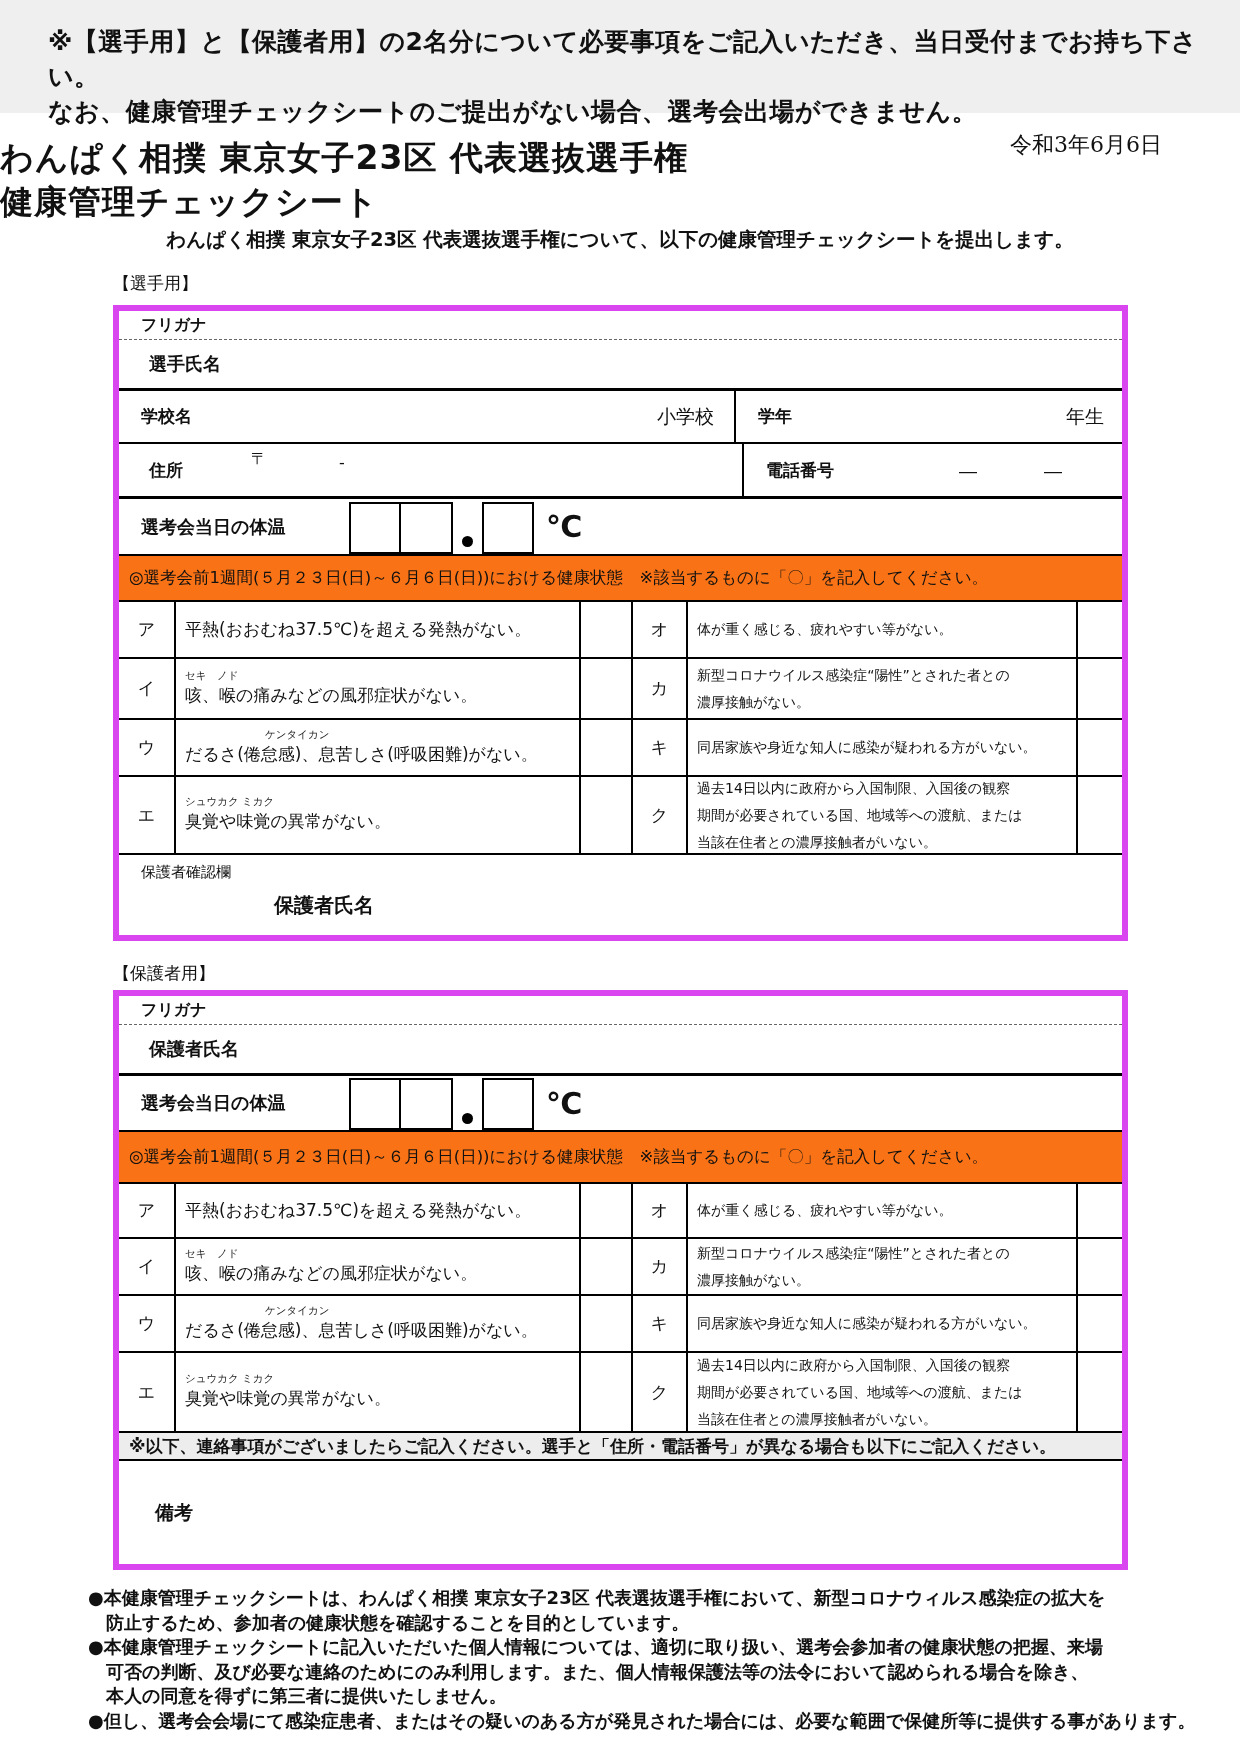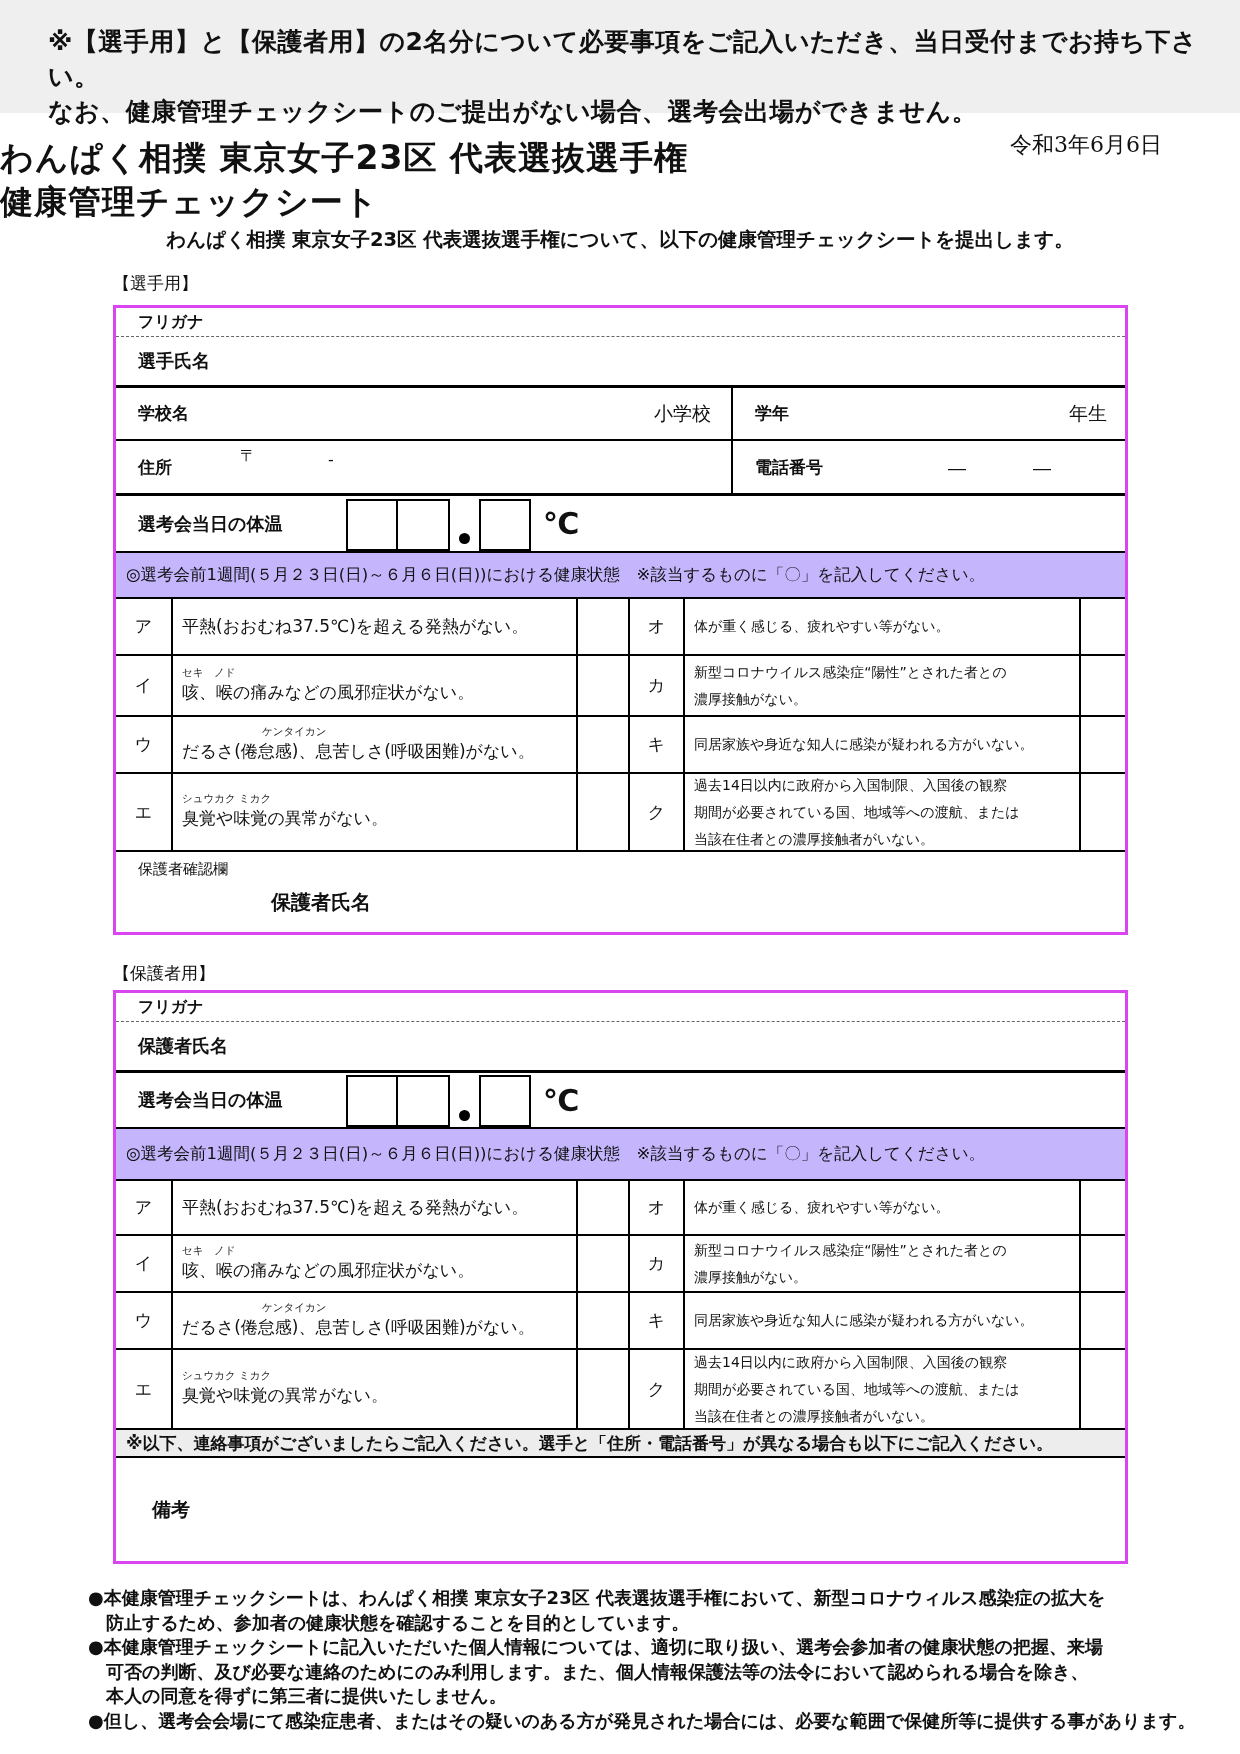--- a/index.html
+++ b/index.html
@@ -24,48 +24,48 @@
   .title-block div{font-weight:bold;font-size:33px;line-height:44px;letter-spacing:1px;}
   .subtitle{
     position:absolute;top:226px;left:0;width:1240px;text-align:center;
     font-weight:bold;font-size:19.5px;
   }
   .sec-label{position:absolute;left:113px;font-size:17px;}
   .sec1{top:272px;}
   .sec2{top:962px;}
   
   .form-table{
-    position:absolute;left:113px;width:1015px;border:3px solid #d946ef;background:#fff;
+    position:absolute;left:113px;width:1015px;border:6px solid #d946ef;background:#fff;
     box-sizing:border-box;
   }
   .table1{top:305px;}
   .table2{top:990px;}
   .t-row{position:relative;box-sizing:border-box;border-bottom:2px solid #000;display:flex;align-items:center;}
   .t-row.dashed{border-bottom:1px dashed #666;}
-  .t-row.thick{border-bottom:3px solid #000;}
+  .t-row.thick{border-bottom:3px solid #000;padding-left:8px;}
   .t-row.last{border-bottom:none;}
   .lbl{font-weight:bold;font-size:17px;padding-left:22px;white-space:nowrap;}
   .lbl-lg{font-weight:bold;font-size:18px;padding-left:22px;white-space:nowrap;}
   .fill{flex:1 1 auto;height:100%;}
   .cell-l{box-sizing:border-box;width:617px;height:100%;border-right:2px solid #000;display:flex;align-items:center;position:relative;}
   .cell-r{box-sizing:border-box;flex:1;height:100%;display:flex;align-items:center;position:relative;}
   .suffix{position:absolute;right:20px;font-size:19px;}
   .postal{position:relative;margin-left:68px;top:-11px;font-size:16px;}
   .postal-dash{position:relative;margin-left:72px;top:-8px;font-size:16px;}
   .phone-dash1{position:absolute;left:215px;font-size:18px;}
   .phone-dash2{position:absolute;left:300px;font-size:18px;}
   
   .temp-label{width:230px;box-sizing:border-box;}
   .temp-boxes{display:flex;align-items:center;height:100%;}
   .tbox{width:52px;height:52px;box-sizing:border-box;border:2px solid #000;background:#fff;}
   .tbox.joined{border-left:none;}
   .dot{width:11px;height:11px;border-radius:50%;background:#000;margin:30px 9px 0 9px;}
   .t-unit{font-weight:bold;font-size:30px;margin-left:12px;}
   
-  .band{background:#c4b5fd;font-size:16.5px;padding-left:10px;}
+  .band{background:#f97316;font-size:16.5px;padding-left:10px;}
   .band-bold{background:#ededed;font-weight:bold;font-size:17px;padding-left:10px;}
   
   .cl-row{display:flex;align-items:stretch;box-sizing:border-box;border-bottom:2px solid #000;}
   .cl-letter{width:57px;box-sizing:border-box;border-right:2px solid #000;display:flex;align-items:center;justify-content:center;font-size:17px;}
   .cl-text{width:405px;box-sizing:border-box;border-right:2px solid #000;display:flex;flex-direction:column;justify-content:center;padding-left:9px;}
   .cl-text .main{font-size:17px;line-height:27px;white-space:pre-line;}
   .cl-text .ruby{font-size:10.5px;line-height:13px;color:#222;}
   .ruby.indent{padding-left:80px;}
   .cl-box{width:52px;box-sizing:border-box;border-right:2px solid #000;}
   .cl-letter2{width:55px;box-sizing:border-box;border-right:2px solid #000;display:flex;align-items:center;justify-content:center;font-size:17px;}

